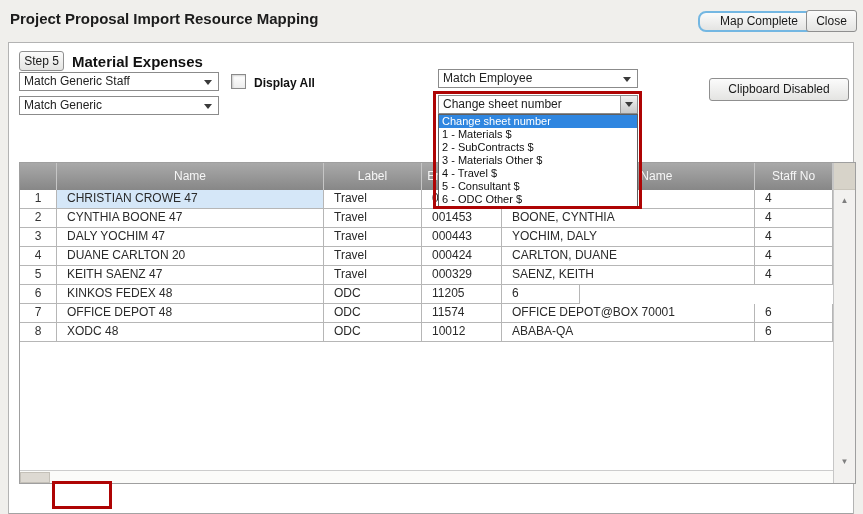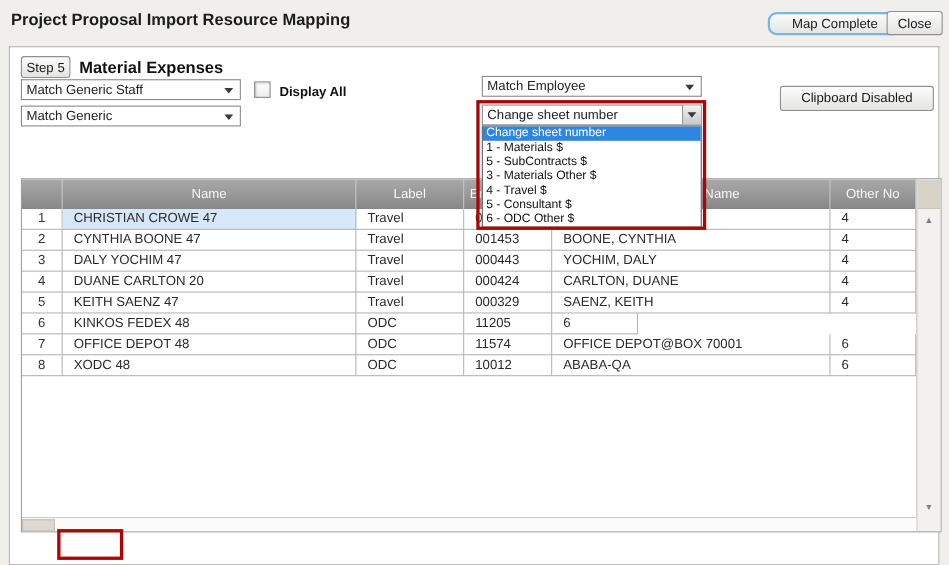--- a/index.html
+++ b/index.html
@@ -133,21 +133,21 @@
 
     <div class="btn" id="clipboard-btn">Clipboard Disabled</div>
 
     <div class="grid">
       <div class="grid-header">
           <div class="hcell c0"></div>
           <div class="hcell c1">Name</div>
           <div class="hcell c2">Label</div>
           <div class="hcell c3">Employee ID</div>
           <div class="hcell c4">Employee Name</div>
-          <div class="hcell c5">Other No</div>
+          <div class="hcell c5">Staff No</div>
         </div>
       <div class="grid-body">
           <div class="grid-row">
             <div class="cell c0 num">1</div>
             <div class="cell c1 sel">CHRISTIAN CROWE 47</div>
             <div class="cell c2">Travel</div>
             <div class="cell c3">0017</div>
             <div class="cell c4"></div>
             <div class="cell c5">4</div>
           </div>
@@ -213,21 +213,21 @@
         <div class="varrow down">▼</div>
       </div>
       <div class="hscroll">
         <div class="hthumb"></div>
       </div>
     </div>
 
     <div class="sheet-list">
         <div class="opt sel">Change sheet number</div>
         <div class="opt">1 - Materials $</div>
-        <div class="opt">5 - SubContracts $</div>
+        <div class="opt">2 - SubContracts $</div>
         <div class="opt">3 - Materials Other $</div>
         <div class="opt">4 - Travel $</div>
         <div class="opt">5 - Consultant $</div>
         <div class="opt">6 - ODC Other $</div>
       </div>
 
     <div class="annot" id="annot-dropdown"></div>
     <div class="annot" id="annot-material"></div>
 
     <div class="footer-strip">

